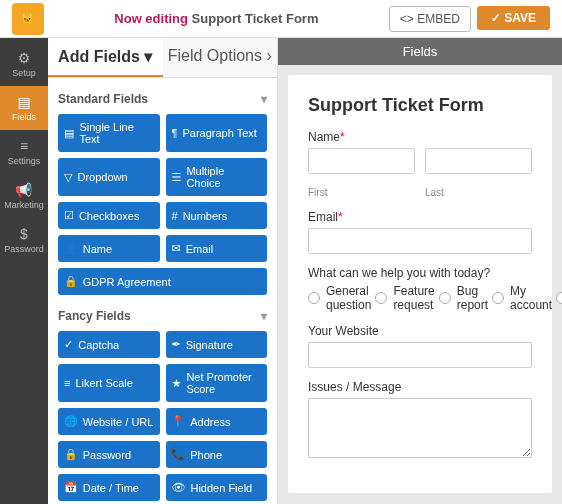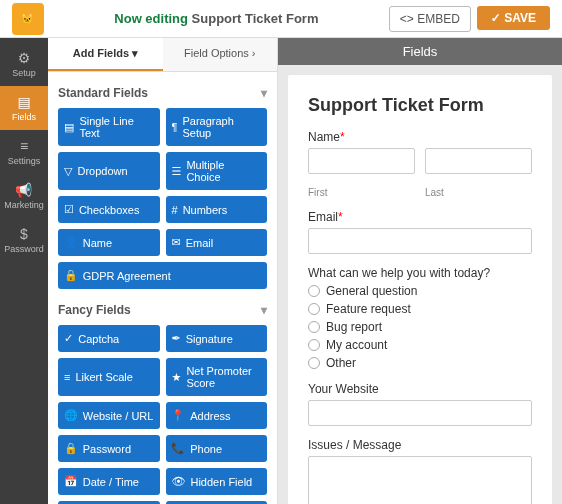--- a/index.html
+++ b/index.html
@@ -5,21 +5,21 @@
     * { box-sizing: border-box; margin: 0; padding: 0; }
     body { font-family: Arial, sans-serif; font-size: 13px; background: #f0f0f0; width: 562px; height: 504px; overflow: hidden; }
 
     
     .top-bar {
       display: flex; align-items: center; justify-content: space-between;
       background: #fff; border-bottom: 1px solid #ddd; padding: 0 12px; height: 38px;
     }
     .top-bar-logo { width: 32px; height: 32px; background: #f5a623; border-radius: 4px; display: flex; align-items: center; justify-content: center; color: white; font-weight: bold; font-size: 10px; }
     .top-bar-title { font-size: 13px; color: #555; flex: 1; text-align: center; }
-    .top-bar-title span { font-weight: bold; color: #15803d; }
+    .top-bar-title span { font-weight: bold; color: #be185d; }
     .top-bar-actions { display: flex; gap: 6px; align-items: flex-start; }
     .btn-embed { border: 1px solid #bbb; background: #fff; padding: 5px 10px; border-radius: 3px; font-size: 12px; cursor: pointer; color: #555; }
     .btn-save { background: #e0892a; color: white; border: none; padding: 5px 14px; border-radius: 3px; font-size: 12px; cursor: pointer; font-weight: bold; }
 
     
     .main { display: flex; height: calc(504px - 38px); }
 
     
     .sidebar-icons {
       width: 48px; background: #3d3d3d; display: flex; flex-direction: column; align-items: center; padding-top: 4px;
@@ -28,21 +28,21 @@
       width: 100%; display: flex; flex-direction: column; align-items: center; padding: 8px 0; cursor: pointer; color: #bbb; font-size: 9px; gap: 2px;
     }
     .sidebar-icon-item.active { background: #e0892a; color: white; }
     .sidebar-icon-item .ico { font-size: 14px; }
 
     
     .left-panel { width: 230px; background: #fff; border-right: 1px solid #ddd; display: flex; flex-direction: column; overflow: hidden; }
 
     
     .panel-tabs { display: flex; border-bottom: 1px solid #ddd; background: #f7f7f7; }
-    .panel-tab { flex: 1; padding: 9px 0; text-align: center; font-size: 11px; cursor: pointer; color: #555; border-bottom: 2px solid transparent; }
+    .panel-tab { flex: 1; padding: 9px 0; text-align: center; font-size: 16px; cursor: pointer; color: #555; border-bottom: 2px solid transparent; }
     .panel-tab.active { background: #fff; border-bottom: 2px solid #e0892a; color: #333; font-weight: bold; }
 
     
     .fields-content { overflow-y: auto; flex: 1; padding: 10px; }
 
     .section-header {
       display: flex; justify-content: space-between; 
       font-size: 12px; font-weight: bold; color: #555; margin-bottom: 8px; margin-top: 4px;
     }
     .section-header .arrow { color: #999; }
@@ -64,21 +64,21 @@
 
     .form-group { margin-bottom: 12px; }
     .form-label { font-size: 12px; color: #333; margin-bottom: 4px; display: block; }
     .form-label .req { color: red; }
     .form-row { display: flex; gap: 10px; }
     .form-row .form-input-wrap { flex: 1; }
     .form-input-wrap .sub-label { font-size: 10px; color: #888; margin-top: 13px; }
     .form-input { width: 100%; border: 1px solid #ccc; border-radius: 2px; padding: 4px 6px; font-size: 12px; height: 26px; }
     textarea.form-input { height: 60px; resize: vertical; }
 
-    .radio-group { display: flex; flex-direction: column; gap: 4px; margin-top: 4px; }
+    .radio-group { display: flex; flex-direction: row; gap: 4px; margin-top: 4px; }
     .radio-item { display: flex; align-items: center; gap: 6px; font-size: 12px; color: #333; }
     .radio-circle { width: 12px; height: 12px; border-radius: 50%; border: 1px solid #aaa; background: white; flex-shrink: 0; }
 
     
     .fields-content::-webkit-scrollbar { width: 4px; }
     .fields-content::-webkit-scrollbar-thumb { background: #ccc; border-radius: 2px; }
   </style>
 </head>
 <body>
 
@@ -130,21 +130,21 @@
         <span>Standard Fields</span>
         <span class="arrow">▾</span>
       </div>
       <div class="fields-grid">
         <button class="field-btn">
             <span class="fi">▤</span>
             <span>Single Line Text</span>
           </button>
         <button class="field-btn">
             <span class="fi">¶</span>
-            <span>Paragraph Setup</span>
+            <span>Paragraph Text</span>
           </button>
         <button class="field-btn">
             <span class="fi">▽</span>
             <span>Dropdown</span>
           </button>
         <button class="field-btn">
             <span class="fi">☰</span>
             <span>Multiple Choice</span>
           </button>
         <button class="field-btn">

